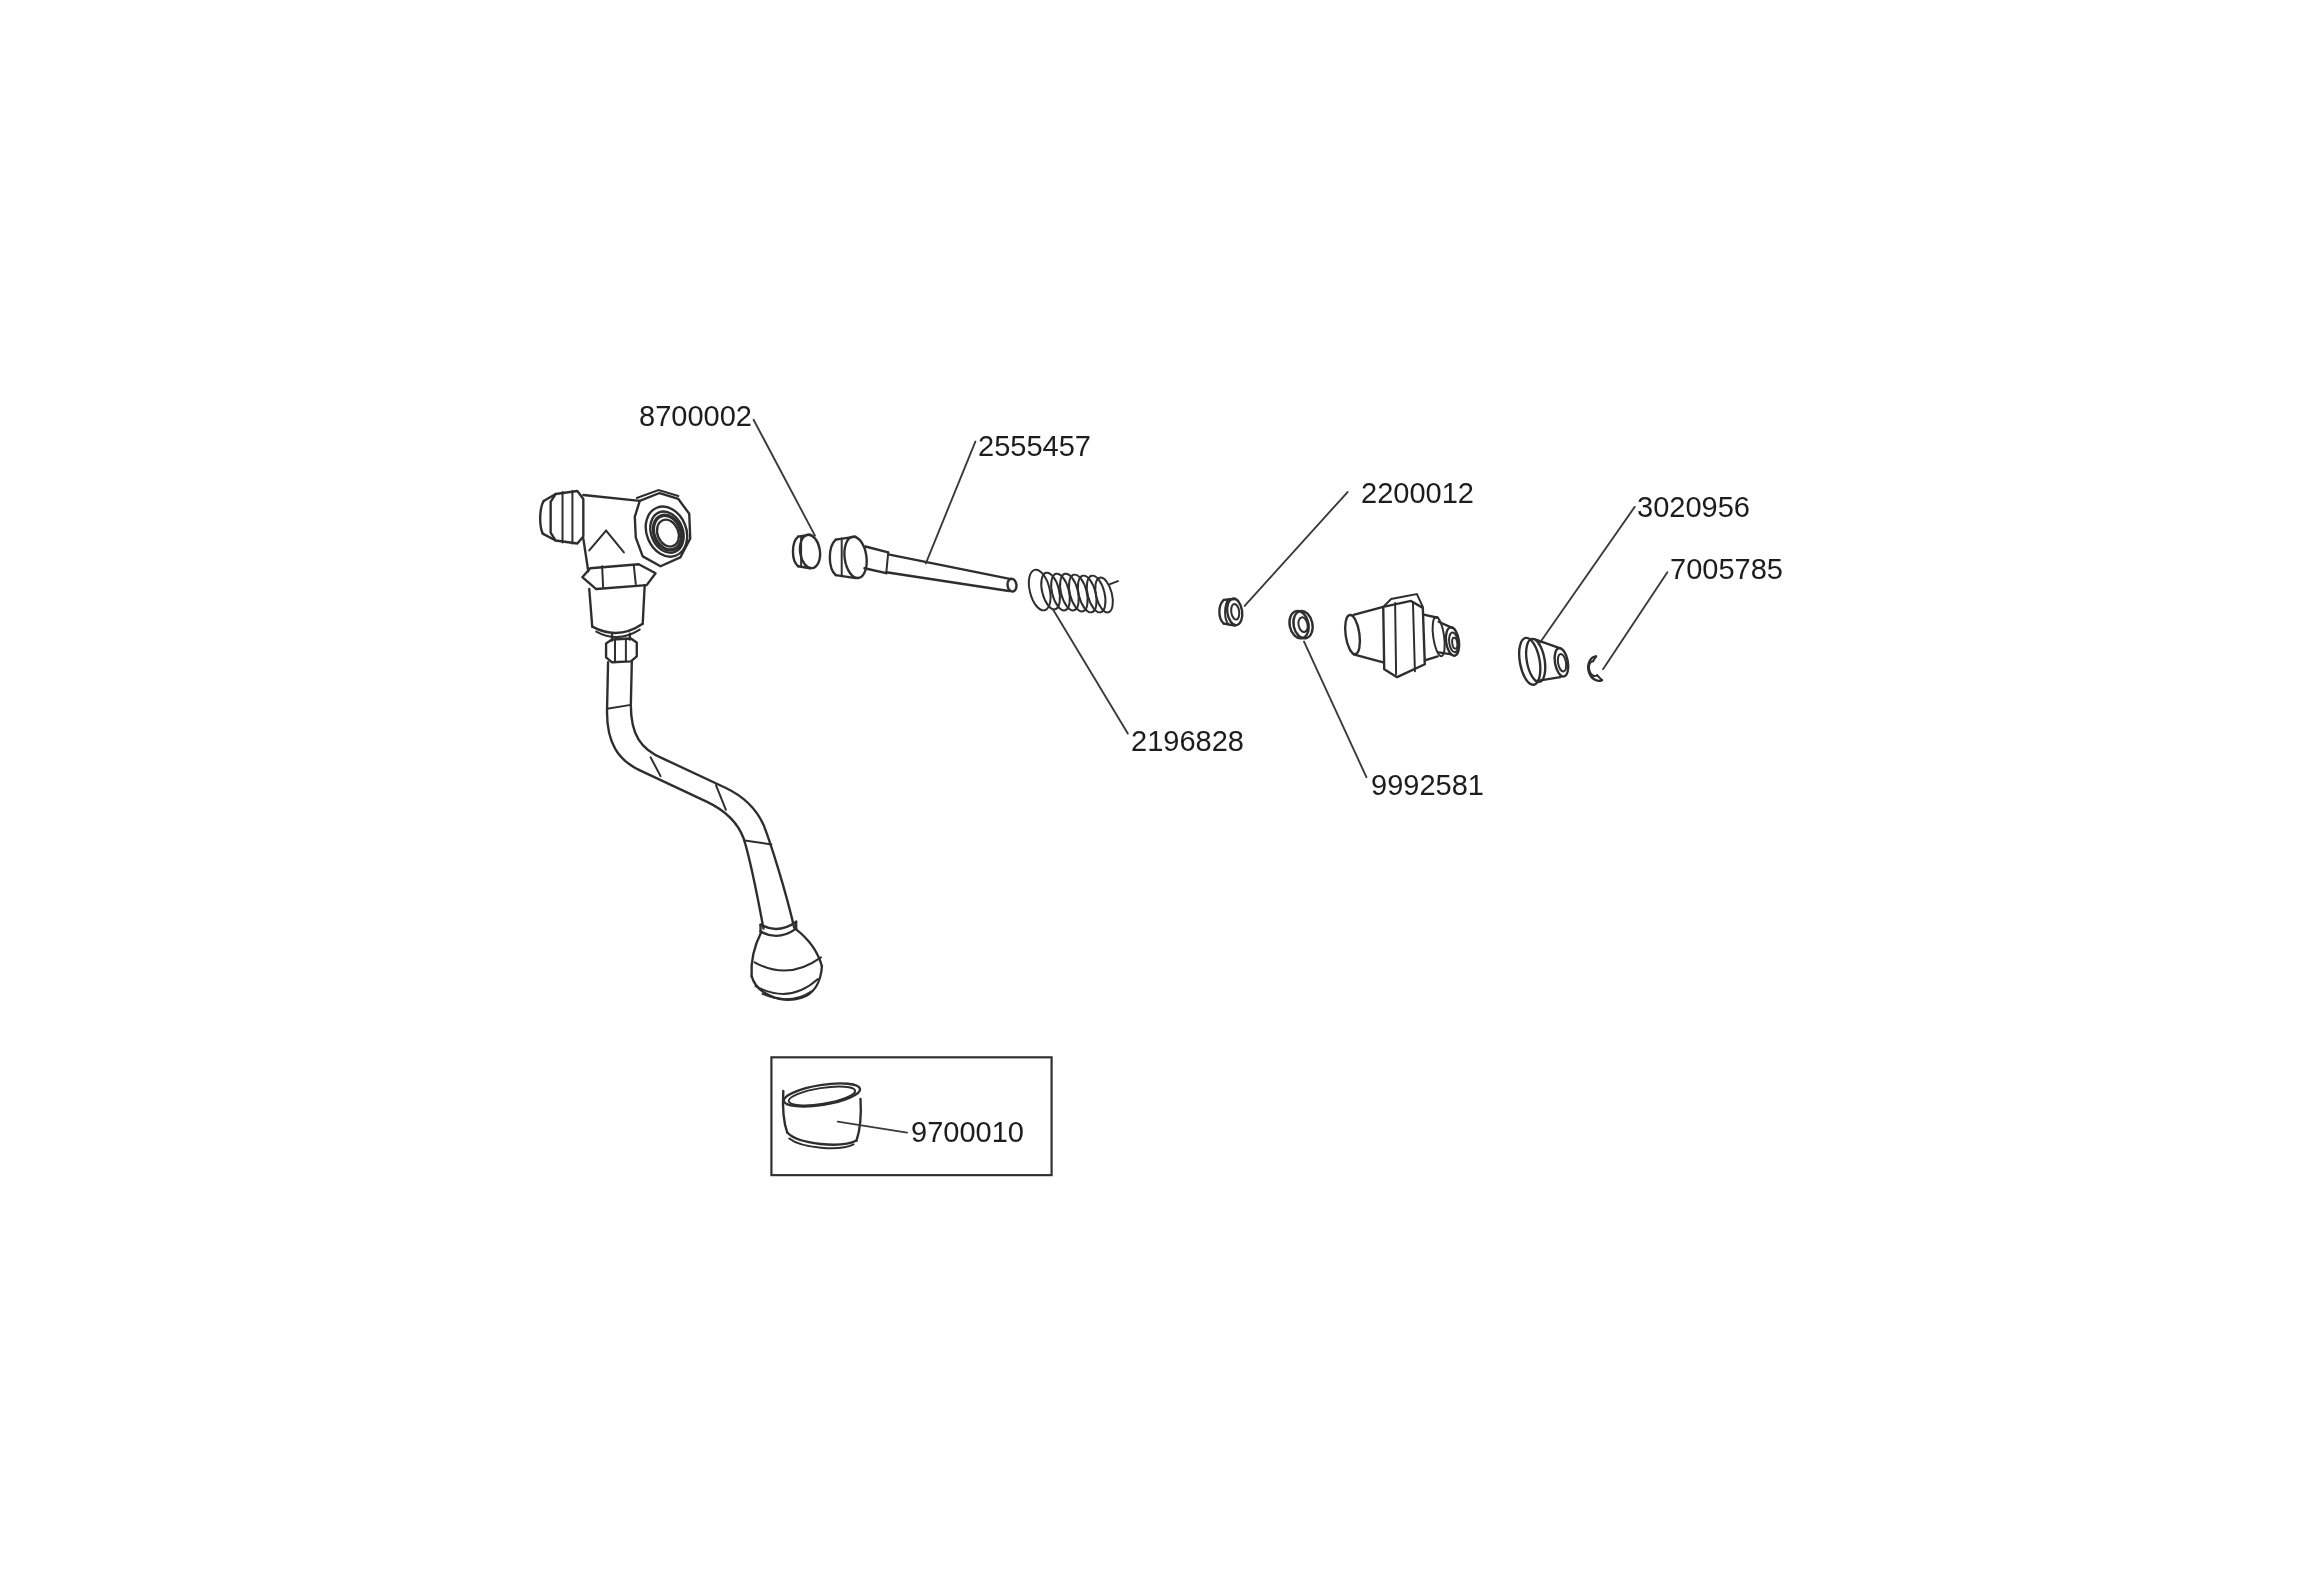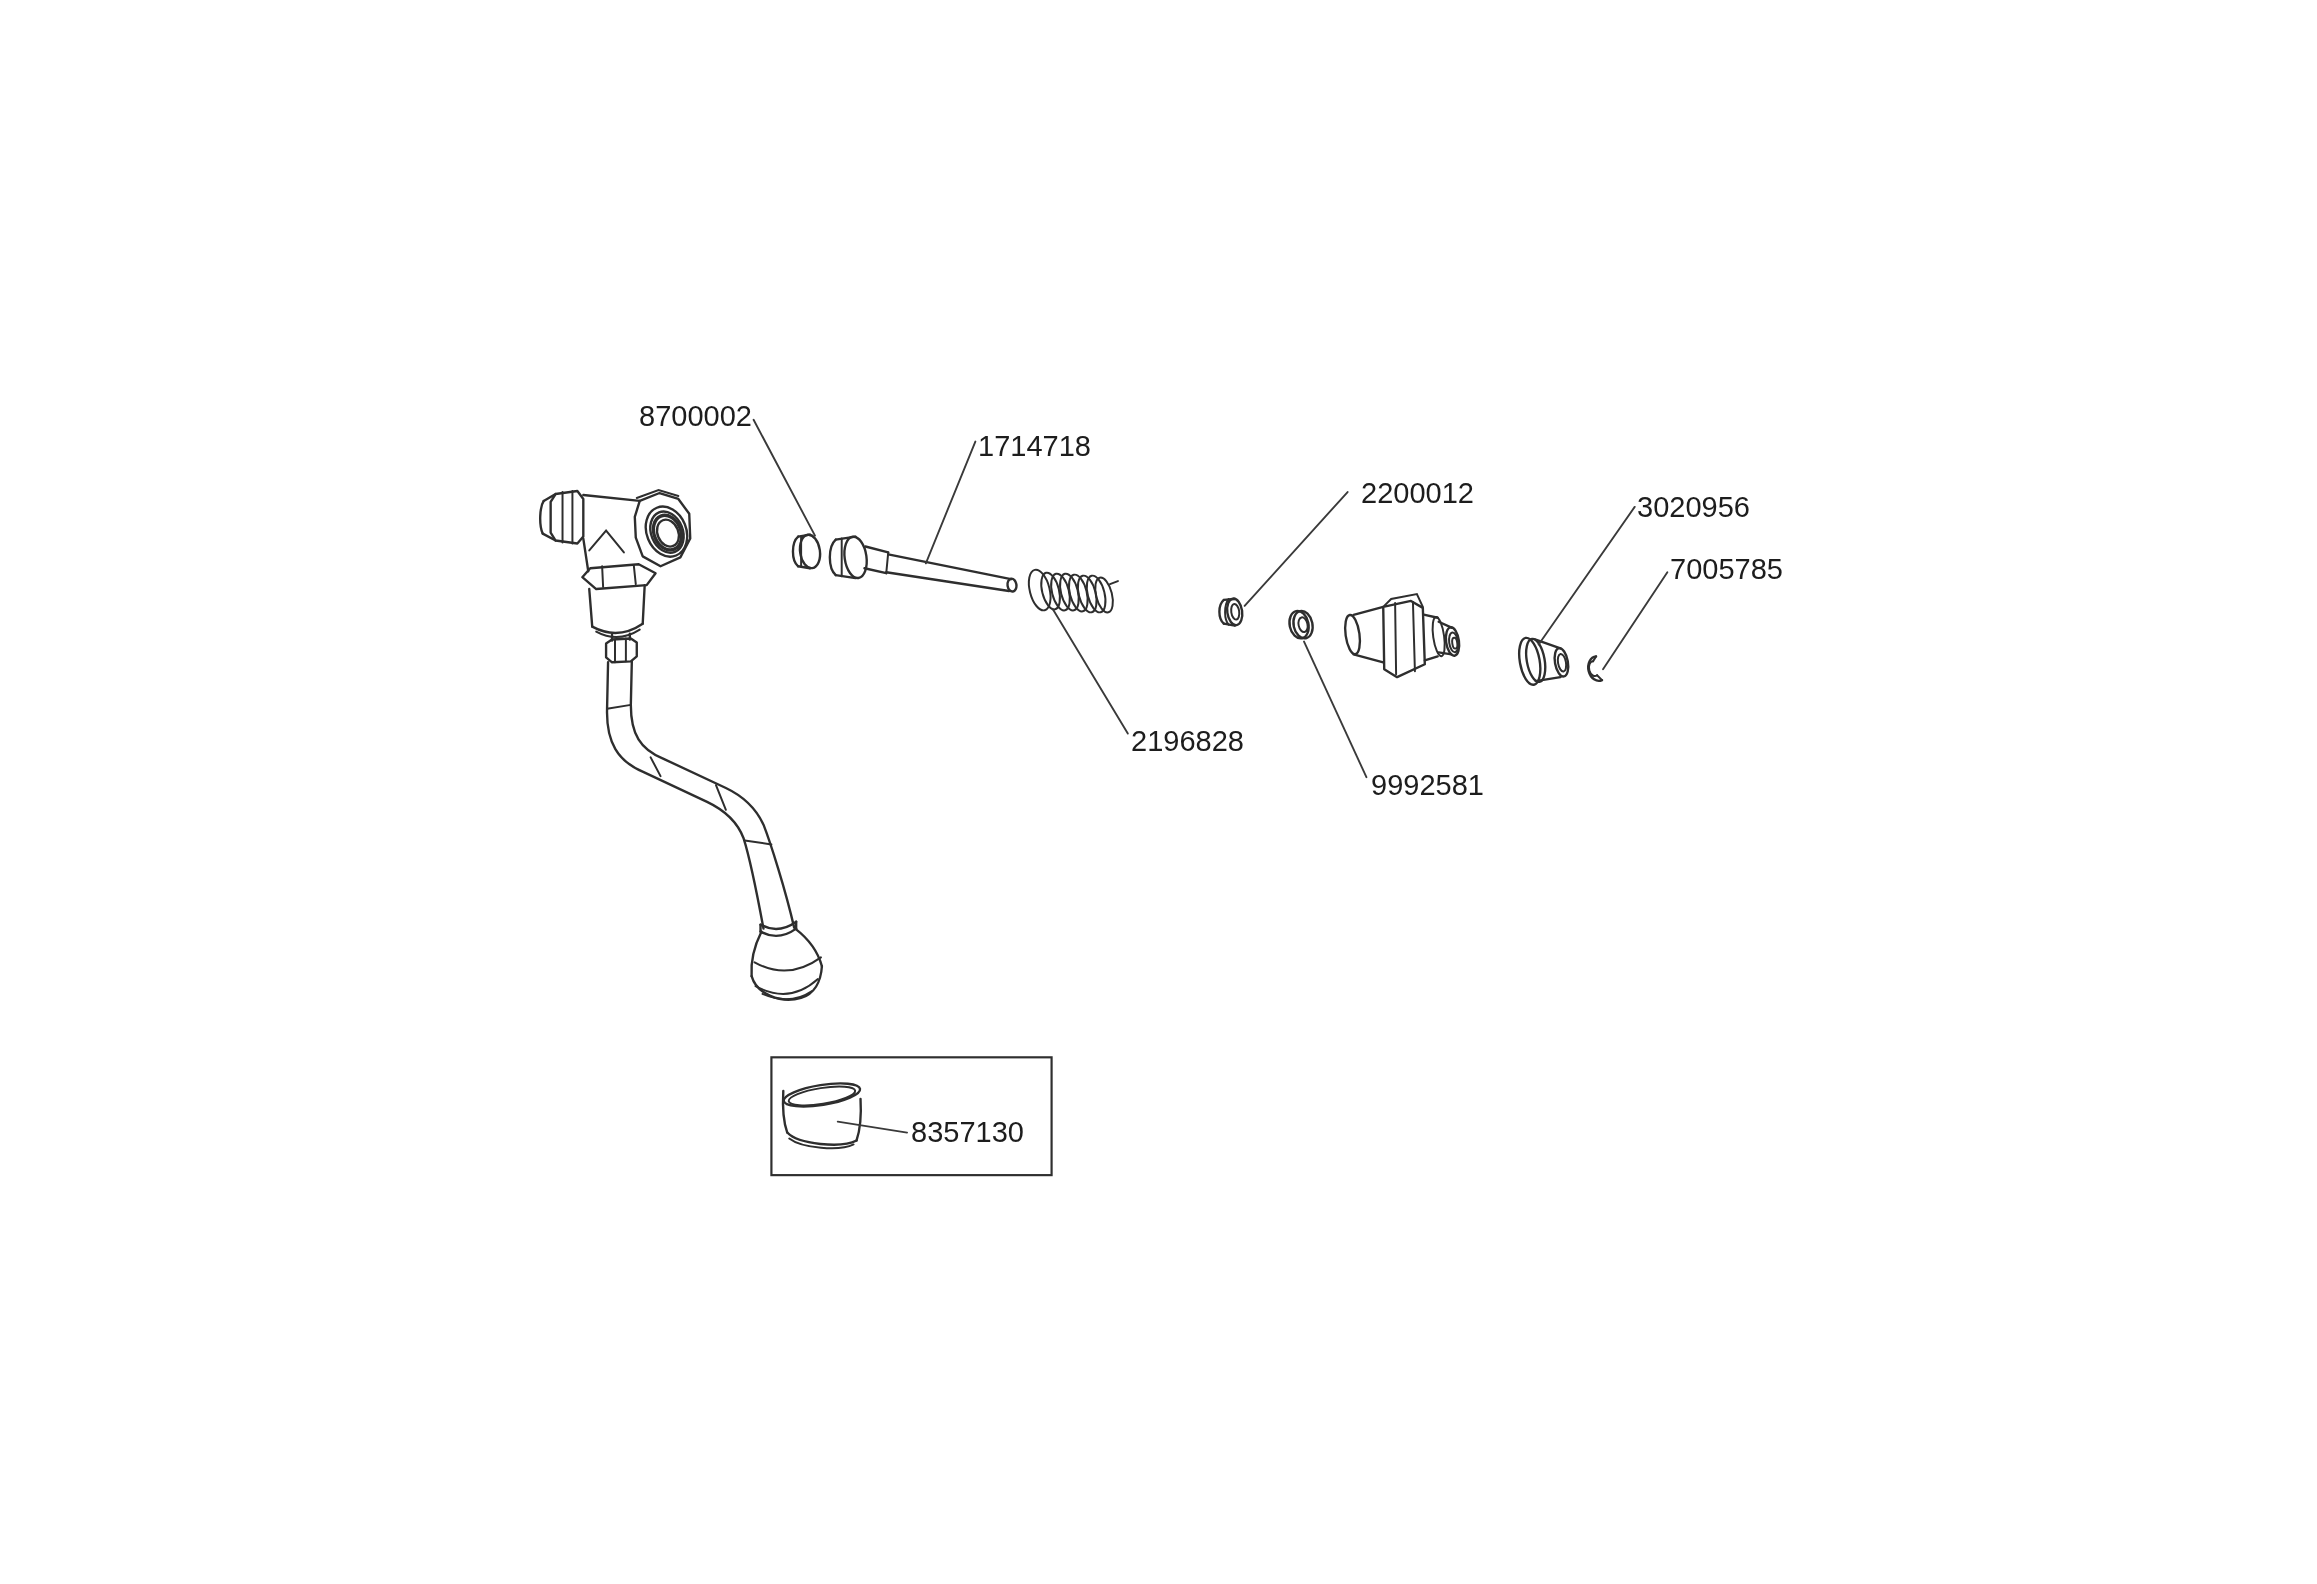--- a/index.html
+++ b/index.html
@@ -255,22 +255,22 @@
       <path class="leader" d="M 1361,497 L 1257,612"></path>
       <path class="leader" d="M 1063,615 L 1139,741"></path>
       <path class="leader" d="M 1317,648 L 1380,785"></path>
       <path class="leader" d="M 1651,512 L 1554,651"></path>
       <path class="leader" d="M 1684,578 L 1619,676"></path>
       <path class="leader" d="M 846,1133 L 916,1144"></path>
     </g>
   </svg>
 
   <div class="part-label" style="left:639px; top:402px;">8700002</div>
-  <div class="part-label" style="left:978px; top:432px;">1714718</div>
+  <div class="part-label" style="left:978px; top:432px;">2555457</div>
   <div class="part-label" style="left:1349px; top:479px;margin-left:12px;">2200012</div>
   <div class="part-label" style="left:1637px; top:493px;">3020956</div>
   <div class="part-label" style="left:1670px; top:555px;">7005785</div>
   <div class="part-label" style="left:1131px; top:727px;">2196828</div>
   <div class="part-label" style="left:1371px; top:771px;">9992581</div>
-  <div class="part-label" style="left:911px; top:1118px;">8357130</div>
+  <div class="part-label" style="left:911px; top:1118px;">9700010</div>
 
 </div>
 
 
 </body></html>

